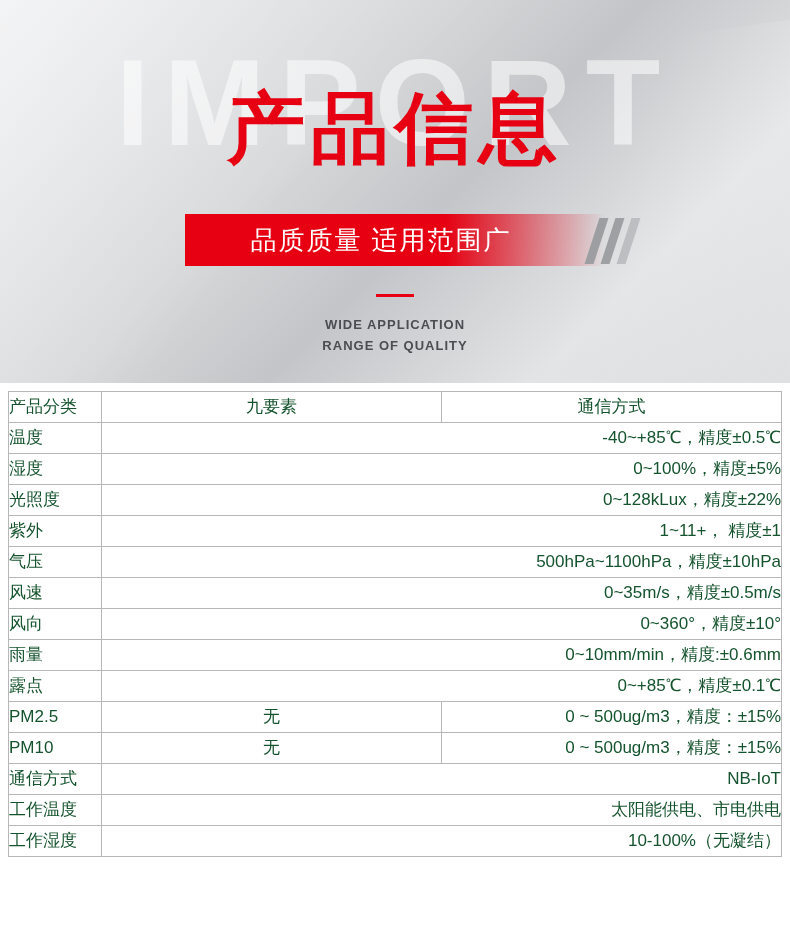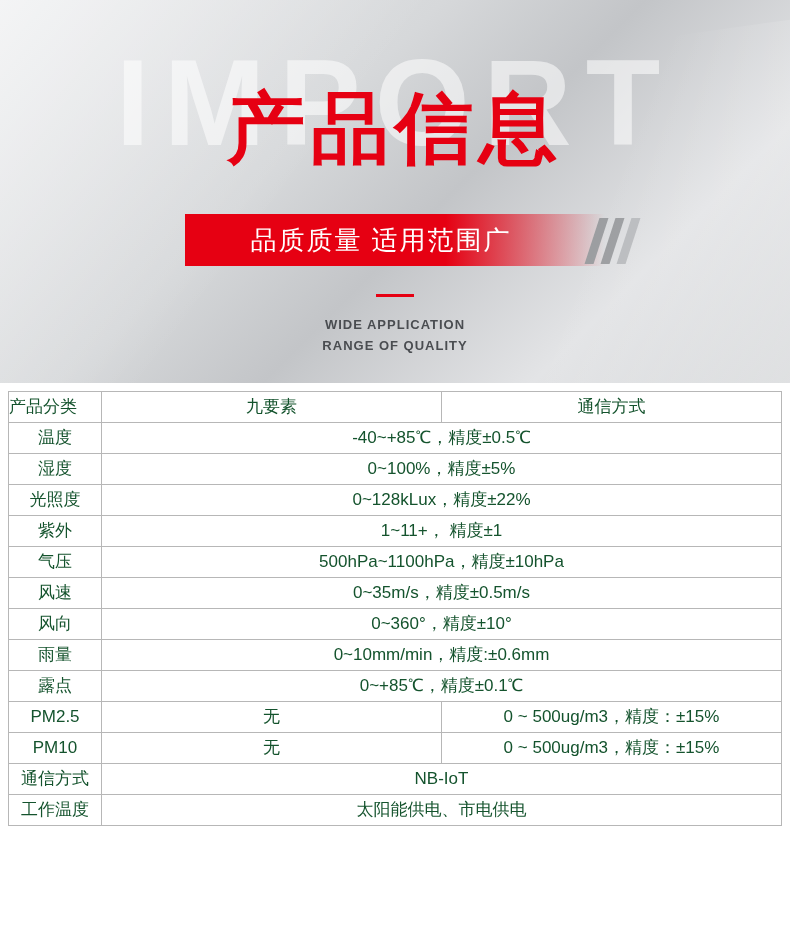--- a/index.html
+++ b/index.html
@@ -154,37 +154,36 @@
   table.spec td {
     border: 1px solid #b7b7b7;
     font-size: 17px;
     color: #14532d;
     padding: 0 0;
     height: 30px;
     line-height: 1.3;
   }
   td.cat {
     width: 92px;
-    text-align: center;
     font-size: 13.5px;
   }
   td.hdr {
     text-align: center;
     font-size: 15px;
     height: 42px;
     margin-top: 12px;
   }
   td.hdr-cat {
     text-align: left;
     font-size: 14px;
     height: 42px;
     padding-left: 10px;
   }
   td.val {
-    text-align: center;
+    text-align: right;
   }
   td.center {
     text-align: center;
   }
 </style>
 </head>
 <body>
 
 <div class="banner">
   <div class="ghost-text">IMPORT</div>
@@ -264,15 +263,19 @@
           <td class="val">0 ~ 500ug/m3，精度：±15%</td>
         </tr>
         <tr>
           <td class="cat">通信方式</td>
           <td class="val" colspan="2">NB-IoT</td>
         </tr>
         <tr>
           <td class="cat">工作温度</td>
           <td class="val" colspan="2">太阳能供电、市电供电</td>
         </tr>
+        <tr>
+          <td class="cat">工作湿度</td>
+          <td class="val" colspan="2">10-100%（无凝结）</td>
+        </tr>
       </tbody>
   </table>
 </div>
 
 </body></html>

